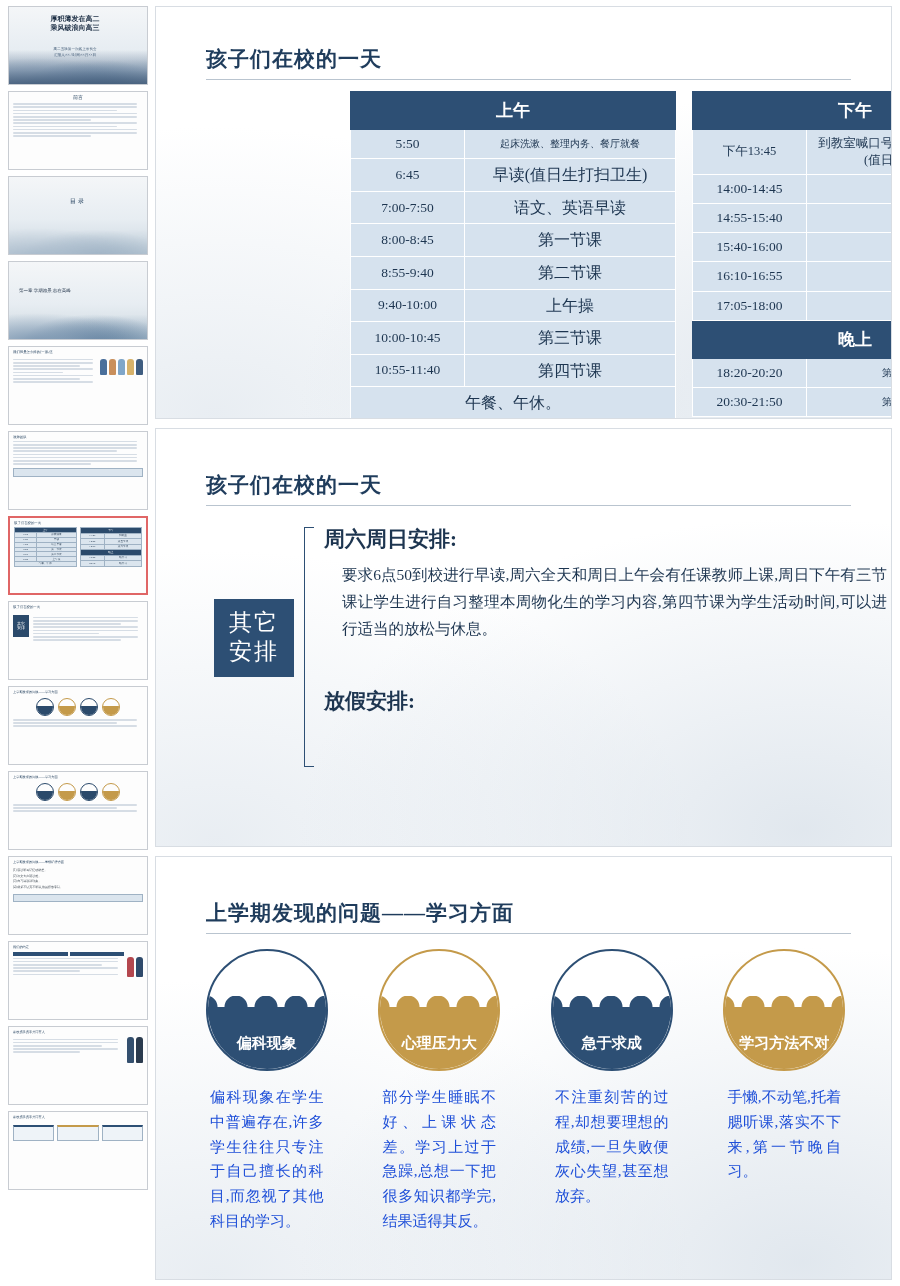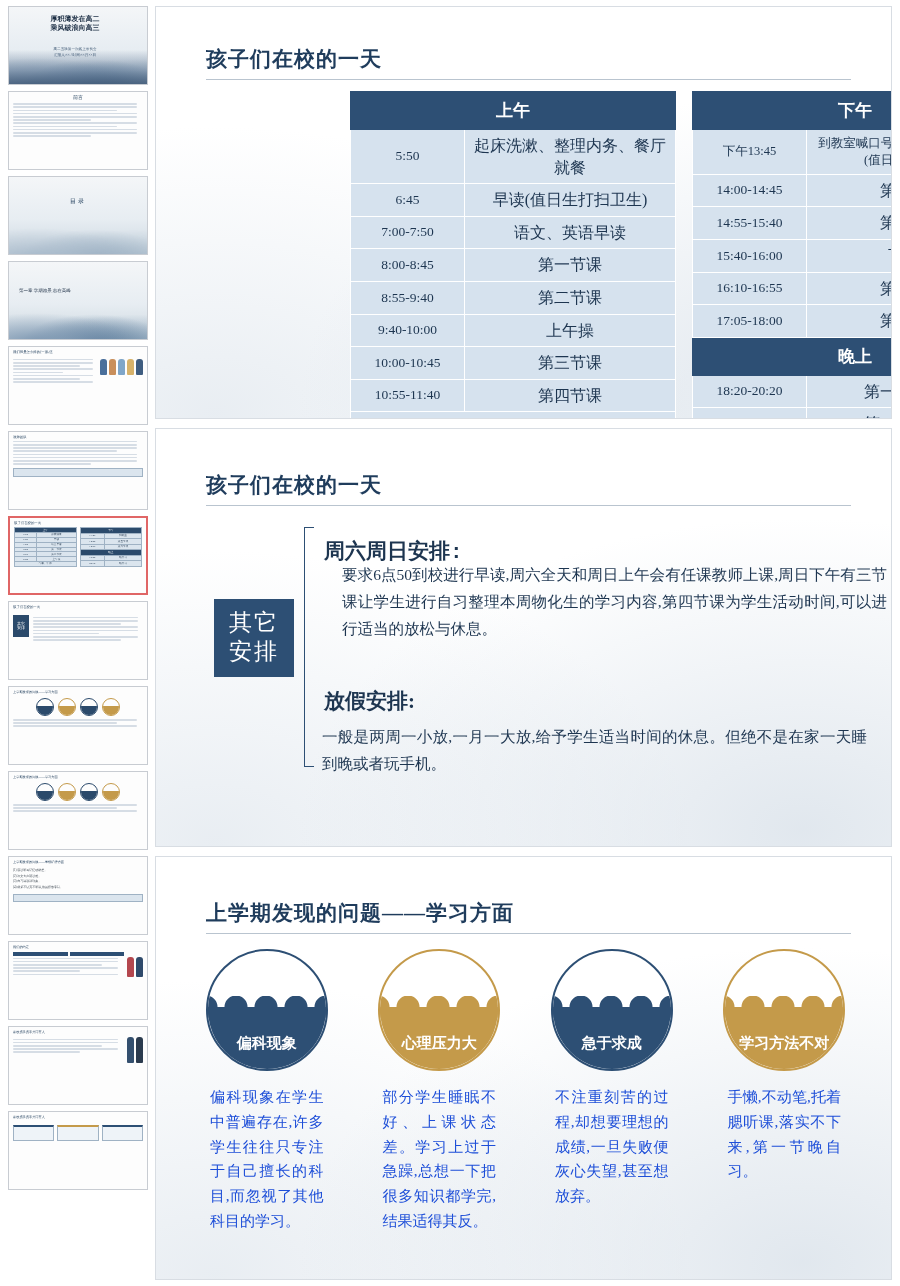--- a/index.html
+++ b/index.html
@@ -131,21 +131,21 @@
     border: 1px solid #2d4f74;
   }
   table.sched td {
     background: #d6e2ee;
     border: 1px solid #ffffff;
     text-align: center;
     padding: 5px 4px;
     line-height: 1.35;
   }
   table.sched td.big { font-size: 16px; }
-  table.sched td.lbl { font-size: 16px; }
+  table.sched td.lbl { font-size: 10px; }
   table.sched td.note { font-size: 12.5px; }
 
   #am-table { position: absolute; left: 194px; top: 84px; width: 326px; }
   #am-table col.c1 { width: 114px; }
   #pm-table { position: absolute; left: 536px; top: 84px; width: 326px; }
   #pm-table col.c1 { width: 114px; }
 
   
   #slide-2 { top: 428px; height: 419px; }
   #slide-2 .slide-title { margin: 42px 0 0 50px; }
@@ -177,21 +177,21 @@
 
   .sec-head {
     position: absolute;
     font-size: 21px; color: #1d3550; font-weight: bold;
   }
   .sec-body {
     position: absolute;
     font-size: 15.5px; color: #1d3550; line-height: 1.75;
     text-align: justify;
   }
-  #sec1-head { left: 168px; top: 108px; font-family: Liberation Mono, monospace; }
+  #sec1-head { left: 168px; top: 96px; }
   #sec1-body { left: 166px; top: 132px; width: 545px; margin-left: 20px; }
   #sec2-head { left: 168px; top: 258px; }
   #sec2-body { left: 166px; top: 294px; width: 545px; }
 
   
   #slide-3 { top: 856px; height: 424px; }
   #slide-3 .slide-title { margin: 42px 0 0 50px; }
   #slide-3 .title-rule { left: 50px; right: 40px; top: 76px; }
 
   .problems {
@@ -651,21 +651,20 @@
   <div class="other-badge">
     <span>其它</span>
     <span>安排</span>
   </div>
   <div class="bracket"></div>
 
   <div class="sec-head" id="sec1-head">周六周日安排:</div>
   <div class="sec-body" id="sec1-body">要求6点50到校进行早读,周六全天和周日上午会有任课教师上课,周日下午有三节课让学生进行自习整理本周物化生的学习内容,第四节课为学生活动时间,可以进行适当的放松与休息。</div>
 
   <div class="sec-head" id="sec2-head">放假安排:</div>
-  <div class="sec-body" id="sec2-body">一般是两周一小放,一月一大放,给予学生适当时间的休息。但绝不是在家一天睡到晚或者玩手机。</div>
 </div>
 
 <div class="slide" id="slide-3">
   <div class="slide-bg"></div>
   <div class="slide-title">上学期发现的问题——学习方面</div>
   <div class="title-rule"></div>
 
   <div class="problems">
 
     <div class="prob">

